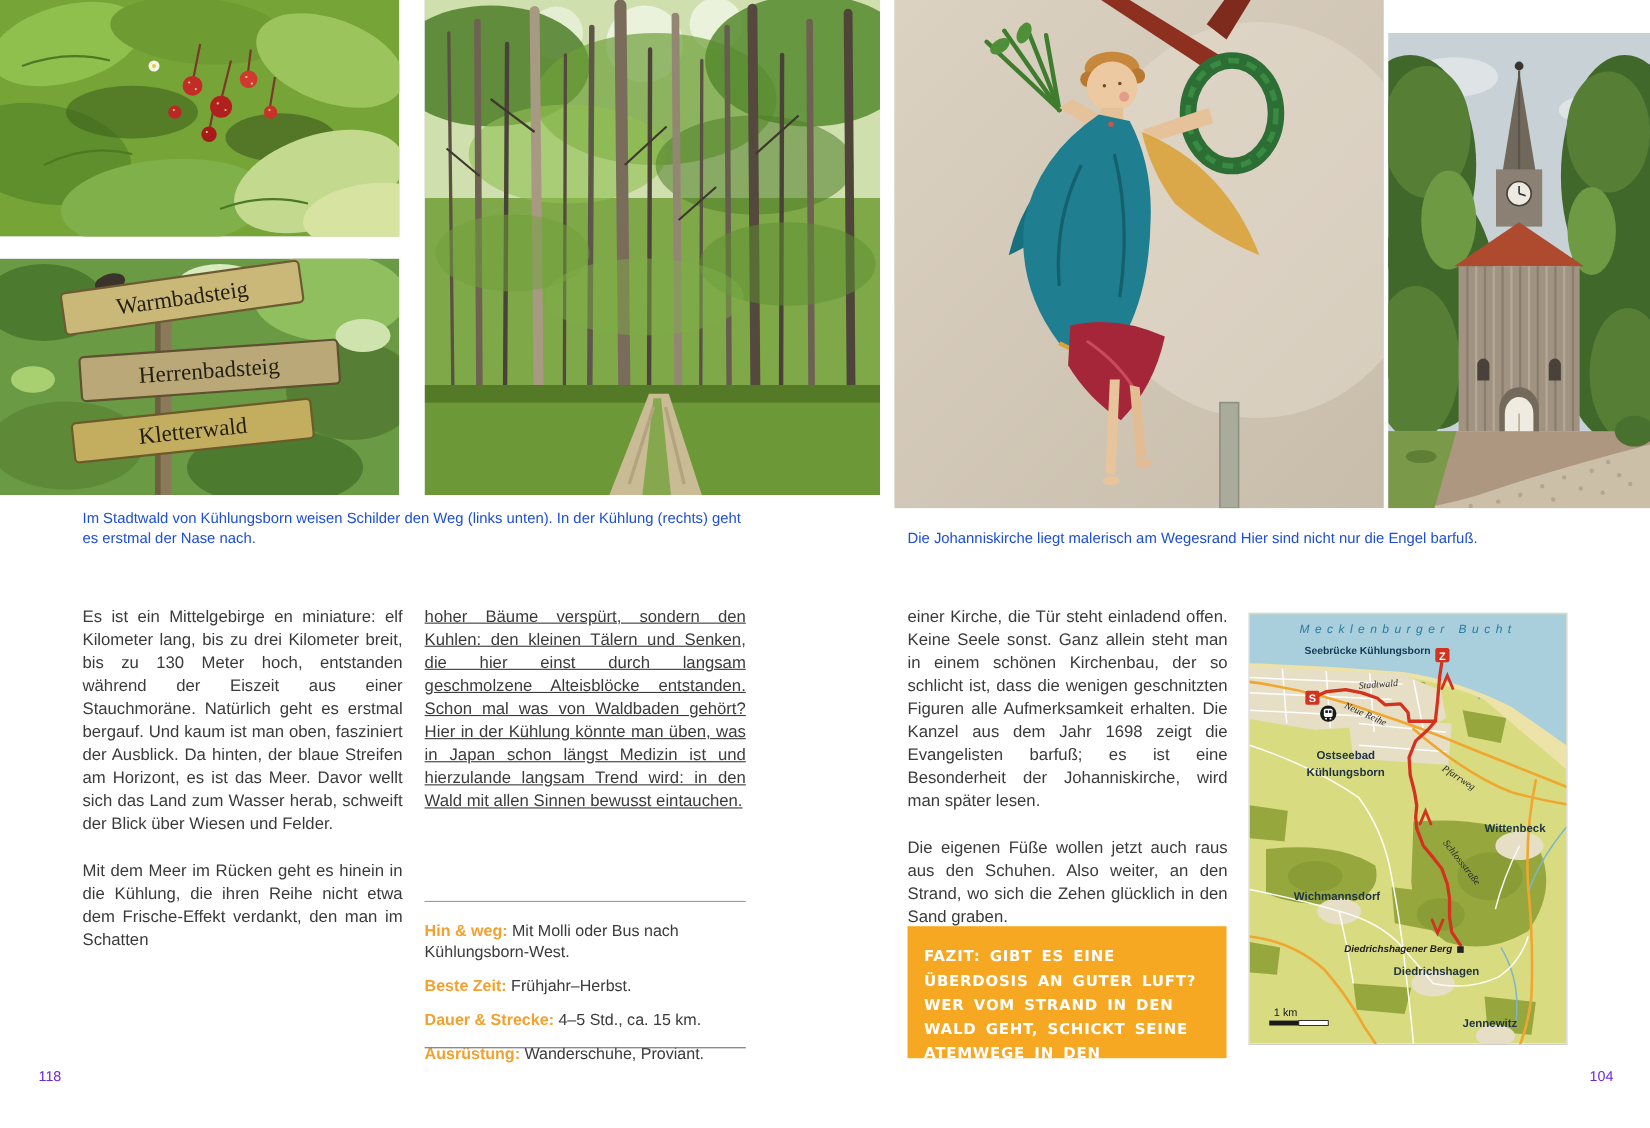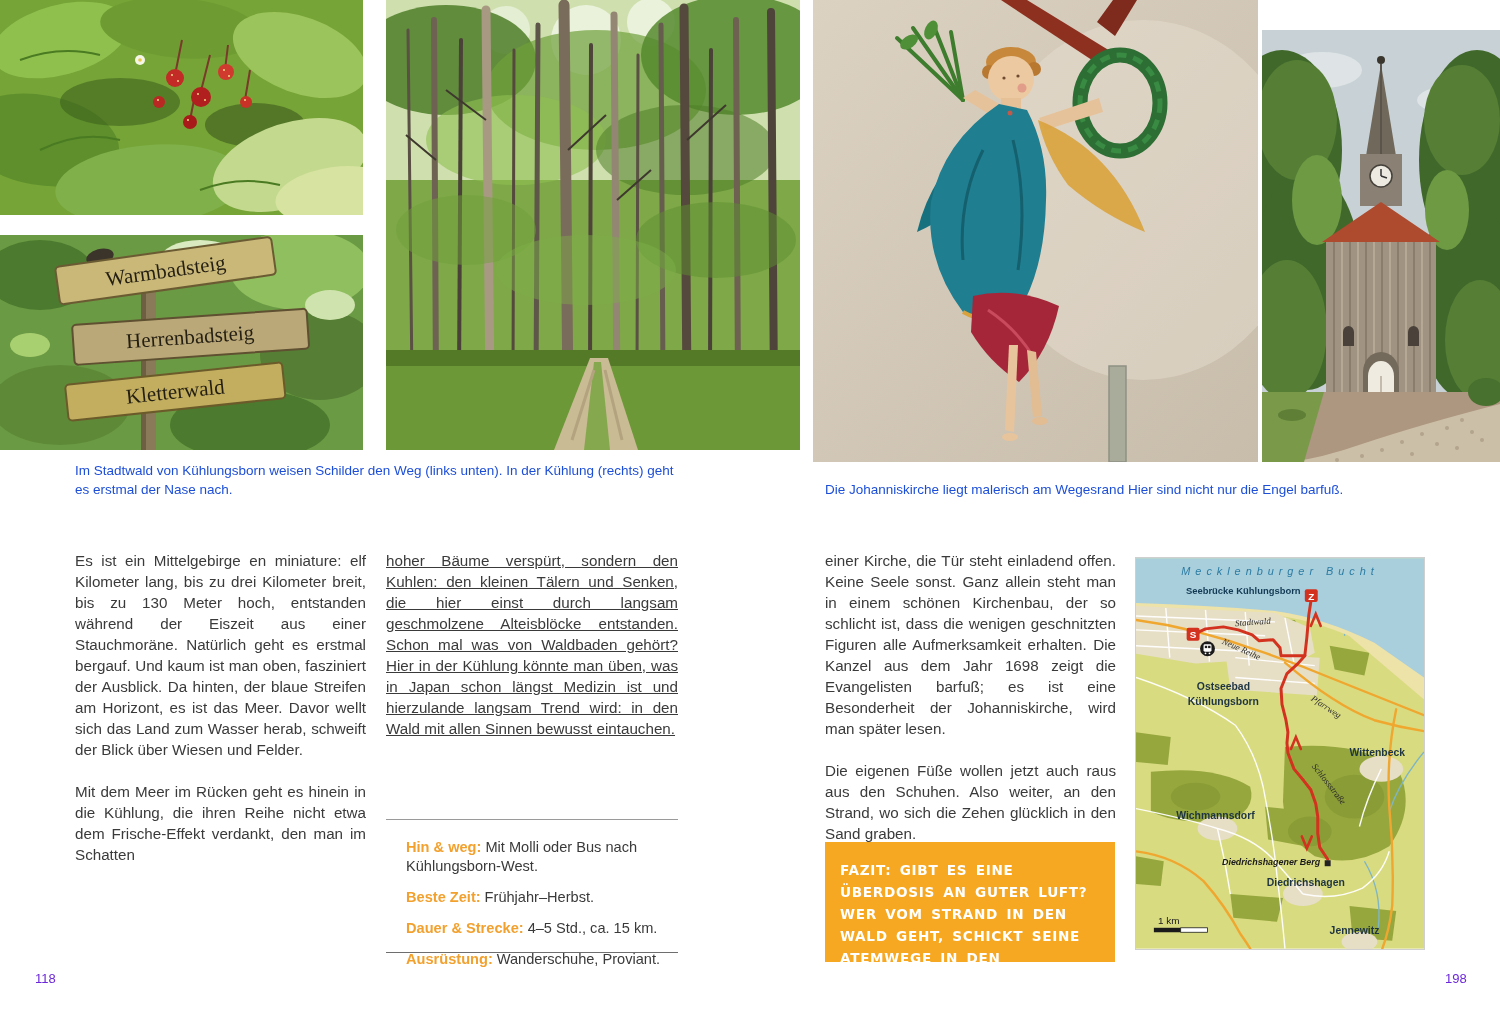--- a/index.html
+++ b/index.html
@@ -6,21 +6,21 @@
   body{width:1500px;height:1025px;position:relative;background:#ffffff;overflow:hidden;
        font-family:"Liberation Sans",sans-serif;}
   .photo{position:absolute;overflow:hidden;background:#ddd;}
   .photo svg{display:block;}
   .caption{position:absolute;font-size:13.5px;line-height:19px;color:#1d4ed8;}
   .bodycol{position:absolute;top:550px;width:291px;font-size:15.2px;line-height:21px;
            text-align:justify;color:#3a3a3a;}
   .bodycol p{margin:0 0 21px 0;}
   .rule{position:absolute;height:1px;background:#8f8f8f;}
   .infobox{position:absolute;left:386px;top:838px;width:292px;font-size:14.6px;line-height:19px;color:#3a3a3a;}
-  .ib-row{margin-bottom:12px;margin-left:20px;}
+  .ib-row{margin-bottom:12px;}
   .ib-label{color:#f2a12e;font-weight:bold;margin-right:4px;}
   .fazit{position:absolute;left:825px;top:842px;width:290px;height:120px;background:#f7a822;
          box-sizing:border-box;padding:17px 15px;color:#ffffff;font-weight:bold;
          font-size:13.6px;line-height:22px;letter-spacing:0.7px;word-spacing:3px;
          font-family:"DejaVu Sans",sans-serif;}
   .pagenum{position:absolute;font-size:13px;color:#6d28d9;}
   .mapbox{position:absolute;left:1135px;top:557px;width:290px;height:393px;border:1px solid #cfcfcf;box-sizing:border-box;}
   .m-town{font-weight:bold;fill:#1e3442;font-size:10.5px;}
   .m-street{font-family:"Liberation Serif",serif;font-style:italic;fill:#2a2a2a;font-size:9px;}
 </style>
@@ -391,13 +391,13 @@
   <text x="243" y="199" text-anchor="middle" class="m-town">Wittenbeck</text>
   <text x="192" y="229" text-anchor="middle" class="m-street" transform="rotate(52 192 229)">Schlossstraße</text>
   <text x="80" y="262" text-anchor="middle" class="m-town">Wichmannsdorf</text>
   <text x="136" y="309" text-anchor="middle" font-size="9" font-weight="bold" font-style="italic" fill="#1A1A1A">Diedrichshagener Berg</text>
   <text x="171" y="330" text-anchor="middle" class="m-town">Diedrichshagen</text>
   <text x="220" y="378" text-anchor="middle" class="m-town">Jennewitz</text>
 </svg>
 </div>
 
 <div class="pagenum" style="left:35px;top:971px;">118</div>
-<div class="pagenum" style="left:1445px;top:971px;">198</div>
+<div class="pagenum" style="left:1445px;top:971px;">104</div>
 
 </body></html>

